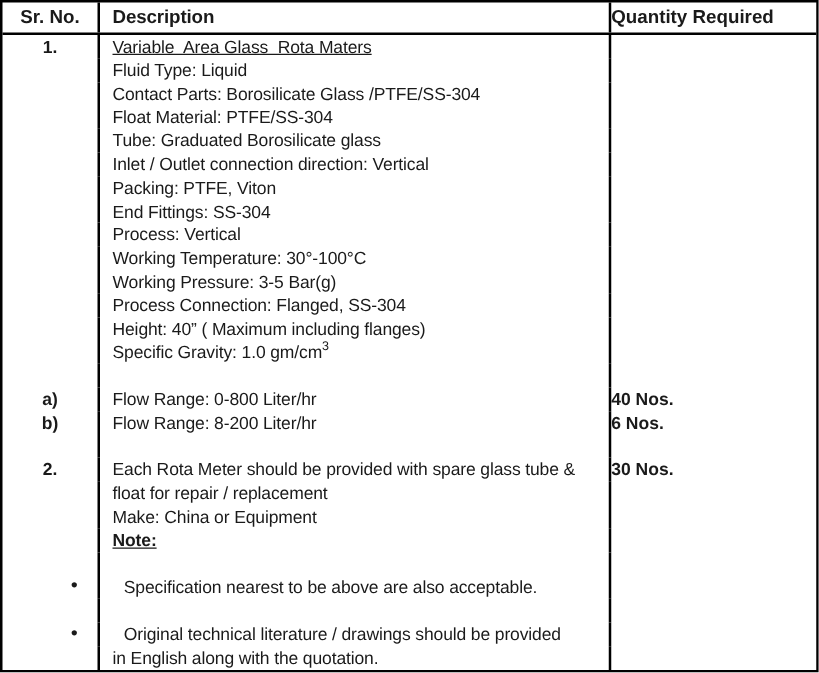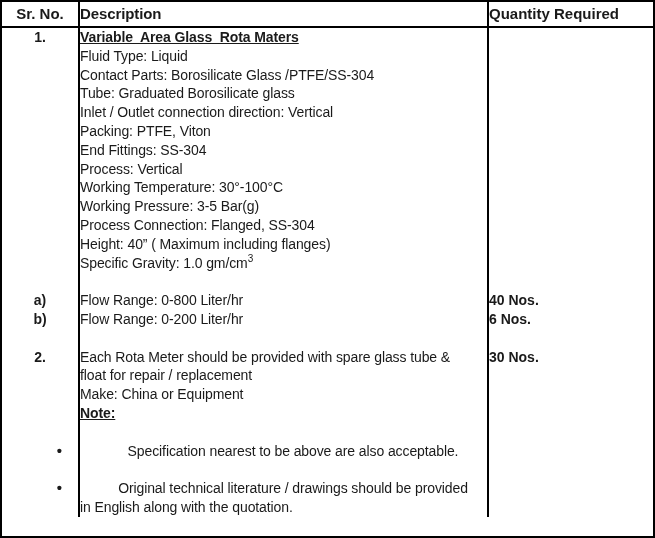--- a/index.html
+++ b/index.html
@@ -42,39 +42,38 @@
   }
   .c1 {
     width: 78px;
     border-right: 2px solid #000000;
     text-align: center;
     font-weight: bold;
   }
   .c2 {
     width: 409px;
     border-right: 2px solid #000000;
-    padding-left: 0;
+    padding-left: 10px;
     letter-spacing: -0.1px;
   }
   .c3 {
     width: 160px;
     font-weight: bold;
   }
   .title-text {
-    font-weight: bold;
+    font-weight: normal;
     text-decoration: underline;
   }
   .note-text {
     font-weight: bold;
     text-decoration: underline;
     margin-top: 37px;
   }
   .indent {
     padding-left: 19px;
-    text-align: center;
   }
   .bullet {
     text-align: right;
     padding-right: 16px;
     font-size: 15px;
   }
   sup.sg {
     font-size: 10px;
     line-height: 0;
   }
@@ -101,20 +100,25 @@
     <div class="cell c2">Fluid Type: Liquid</div>
     <div class="cell c3"></div>
   </div>
 
   <div class="row body-row">
     <div class="cell c1"></div>
     <div class="cell c2">Contact Parts: Borosilicate Glass /PTFE/SS-304</div>
     <div class="cell c3"></div>
   </div>
 
+  <div class="row body-row">
+    <div class="cell c1"></div>
+    <div class="cell c2">Float Material: PTFE/SS-304</div>
+    <div class="cell c3"></div>
+  </div>
 
   <div class="row body-row">
     <div class="cell c1"></div>
     <div class="cell c2">Tube: Graduated Borosilicate glass</div>
     <div class="cell c3"></div>
   </div>
 
   <div class="row body-row">
     <div class="cell c1"></div>
     <div class="cell c2">Inlet / Outlet connection direction: Vertical</div>
@@ -176,21 +180,21 @@
   </div>
 
   <div class="row body-row">
     <div class="cell c1">a)</div>
     <div class="cell c2">Flow Range: 0-800 Liter/hr</div>
     <div class="cell c3">40 Nos.</div>
   </div>
 
   <div class="row body-row">
     <div class="cell c1">b)</div>
-    <div class="cell c2">Flow Range: 0-200 Liter/hr</div>
+    <div class="cell c2">Flow Range: 8-200 Liter/hr</div>
     <div class="cell c3">6 Nos.</div>
   </div>
 
   <div class="row body-row">
     <div class="cell c1"></div>
     <div class="cell c2"></div>
     <div class="cell c3"></div>
   </div>
 
   <div class="row body-row">

